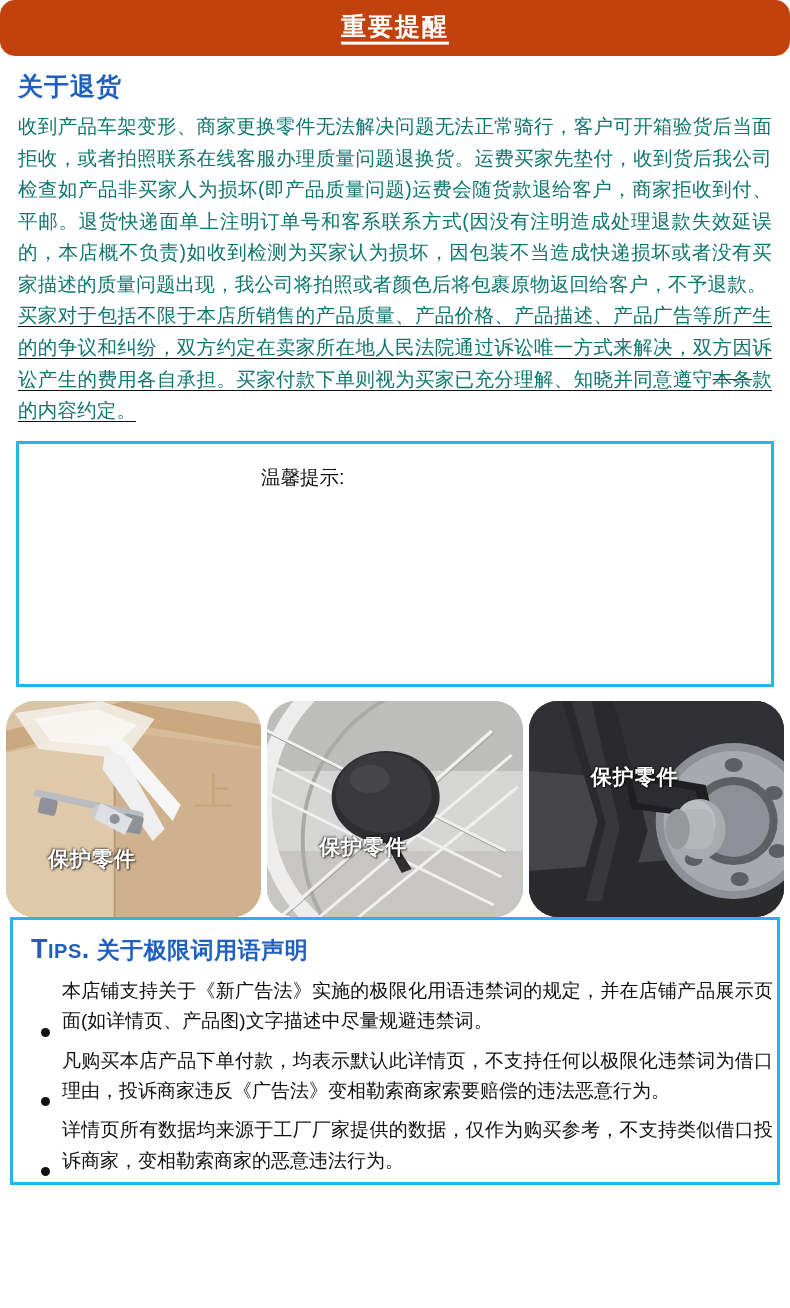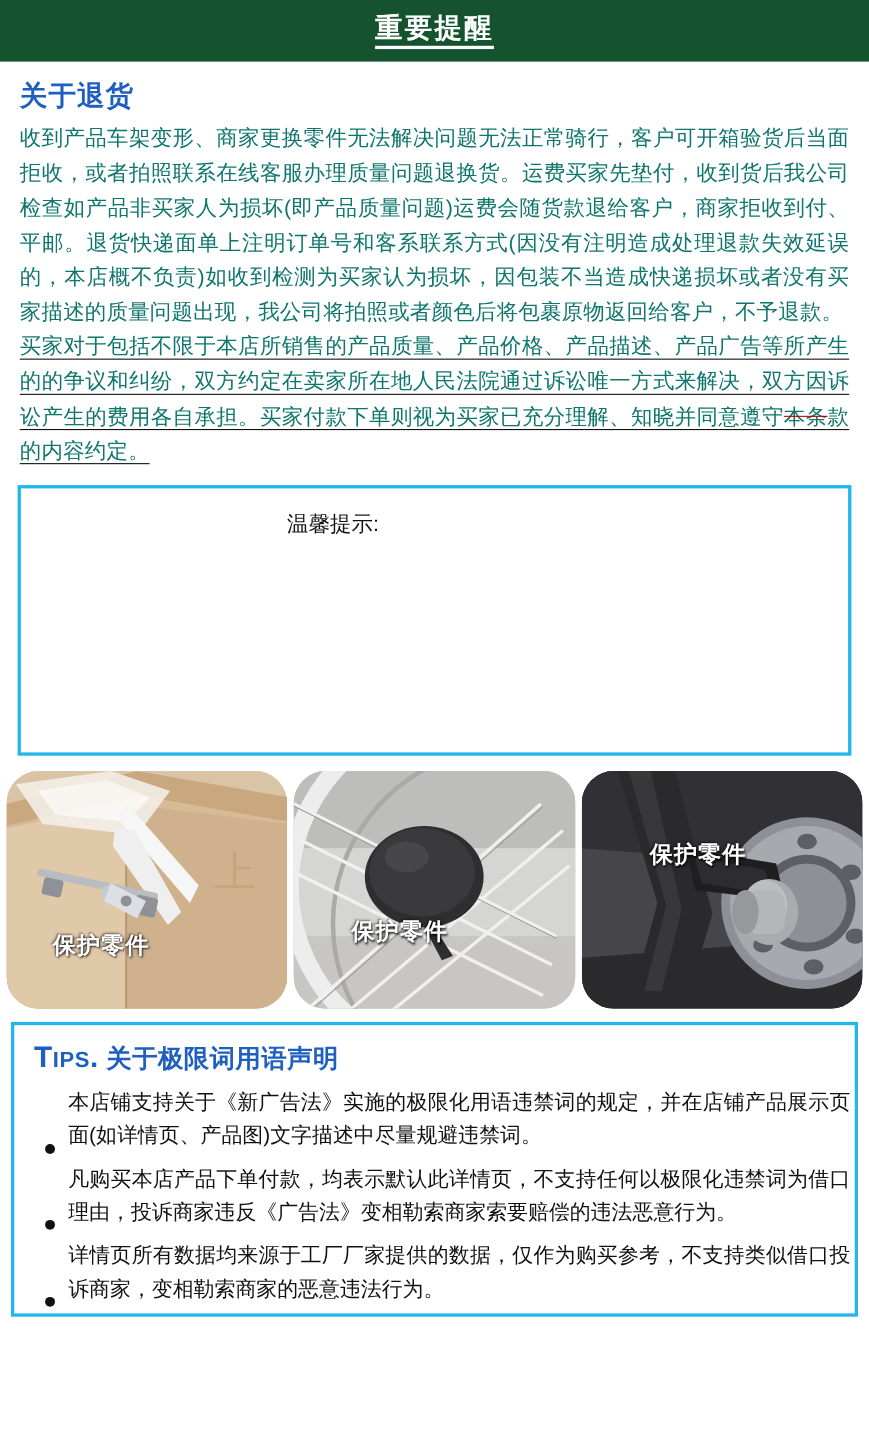--- a/index.html
+++ b/index.html
@@ -13,22 +13,23 @@
     font-family: "Liberation Sans", "DejaVu Sans", sans-serif;
     color: #1a1a1a;
     overflow: hidden;
     position: relative;
   }
 
   
   .banner {
     width: 100%;
     height: 56px;
-    background: #14532d;
+    background: #c2410c;
     position: relative;
+    border-radius: 15px;
   }
   .banner-title {
     position: absolute;
     left: 50%;
     top: 50%;
     transform: translate(-50%, -50%);
     color: #ffffff;
     font-size: 25px;
     font-weight: bold;
     letter-spacing: 2px;
@@ -113,21 +114,21 @@
     letter-spacing: 1px;
     text-shadow: 1px 1px 2px rgba(0,0,0,.85), -1px -1px 2px rgba(0,0,0,.55);
     white-space: nowrap;
   }
   .p1-label { left: 42px; bottom: 44px; }
   .p2-label { left: 52px; bottom: 56px; }
   .p3-label { left: 62px; top: 62px; }
 
   
   .tipsbox {
-    margin: 12px 10px 0 10px;
+    margin: 0 10px 0 10px;
     border: 3px solid #22b6ea;
     background: #ffffff;
     padding: 14px 4px 16px 18px;
     height: 268px;
   }
   .tips-title {
     color: #1f5fbf;
     font-weight: bold;
     font-size: 23px;
     margin-bottom: 10px;

